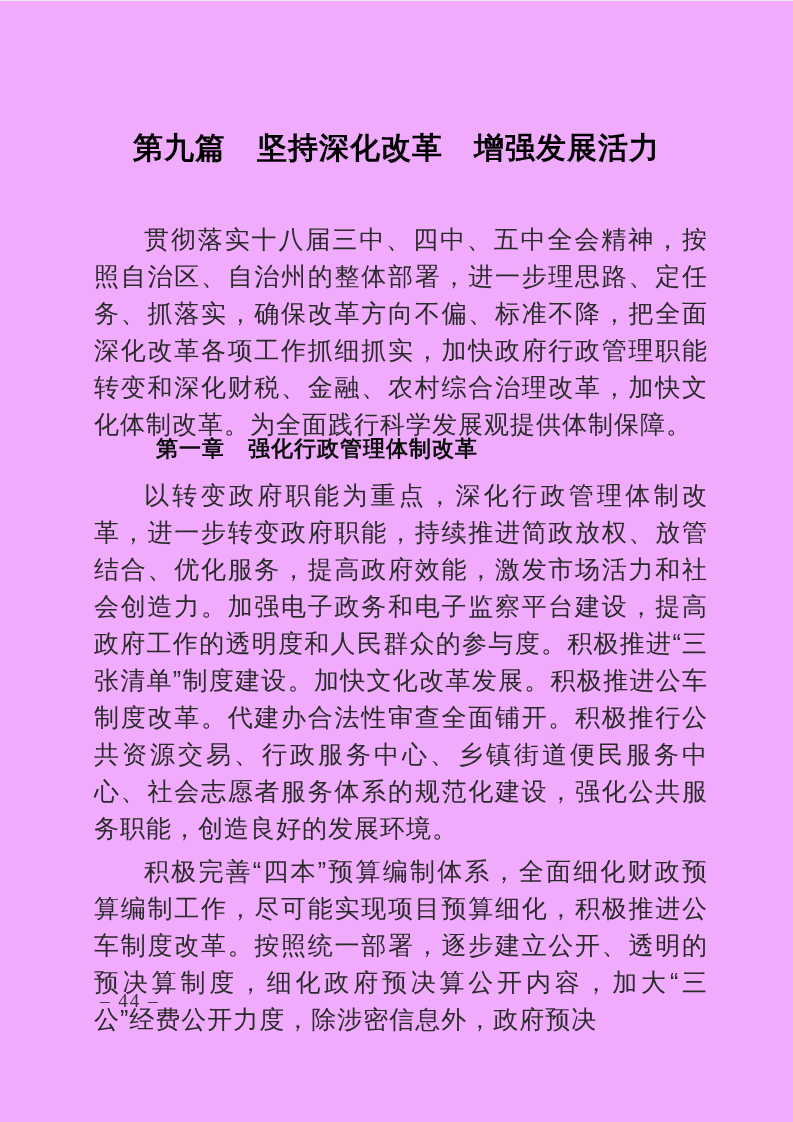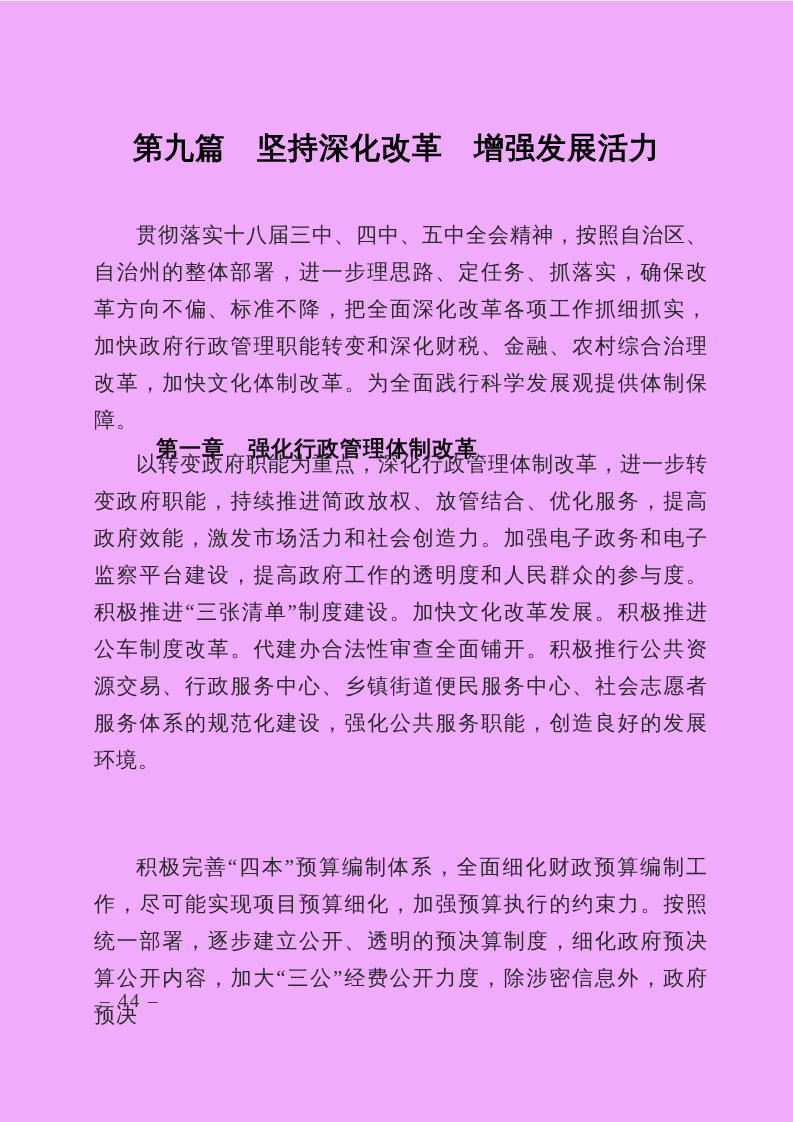--- a/index.html
+++ b/index.html
@@ -27,31 +27,31 @@
     font-weight: bold;
     color: #000000;
     letter-spacing: 1px;
     line-height: 42px;
     font-family: "Liberation Serif", "DejaVu Serif", serif;
   }
   .body-para {
     position: absolute;
     left: 94px;
     width: 614px;
-    font-size: 21px;
+    font-size: 25px;
     line-height: 37px;
     letter-spacing: 1px;
     color: #2a2a2a;
     text-align: justify;
     text-justify: inter-ideograph;
     text-indent: 2em;
-    font-family: Liberation Serif, serif;
+    font-family: Liberation Sans, sans-serif;
   }
   .intro-para   { top: 195px; }
-  .sec1-body    { top: 424px; }
+  .sec1-body    { top: 451px; }
   .sec2-body    { top: 827px; }
   .chapter-heading {
     position: absolute;
     left: 112px;
     width: 614px;
     font-size: 22px;
     font-weight: bold;
     color: #0d0d0d;
     letter-spacing: 1px;
     line-height: 30px;
@@ -78,17 +78,17 @@
 
   <h1 class="doc-title">第九篇　坚持深化改革　增强发展活力</h1>
 
   <p class="body-para intro-para">贯彻落实十八届三中、四中、五中全会精神，按照自治区、自治州的整体部署，进一步理思路、定任务、抓落实，确保改革方向不偏、标准不降，把全面深化改革各项工作抓细抓实，加快政府行政管理职能转变和深化财税、金融、农村综合治理改革，加快文化体制改革。为全面践行科学发展观提供体制保障。</p>
 
   <h2 class="chapter-heading sec1-heading">第一章　强化行政管理体制改革</h2>
 
   <p class="body-para sec1-body">以转变政府职能为重点，深化行政管理体制改革，进一步转变政府职能，持续推进简政放权、放管结合、优化服务，提高政府效能，激发市场活力和社会创造力。加强电子政务和电子监察平台建设，提高政府工作的透明度和人民群众的参与度。积极推进“三张清单”制度建设。加快文化改革发展。积极推进公车制度改革。代建办合法性审查全面铺开。积极推行公共资源交易、行政服务中心、乡镇街道便民服务中心、社会志愿者服务体系的规范化建设，强化公共服务职能，创造良好的发展环境。</p>
 
 
-  <p class="body-para sec2-body">积极完善“四本”预算编制体系，全面细化财政预算编制工作，尽可能实现项目预算细化，加强预算执行的约束力。按照统一部署，逐步建立公开、透明的预决算制度，细化政府预决算公开内容，加大“三公”经费公开力度，除涉密信息外，政府预决</p>
+  <p class="body-para sec2-body">积极完善“四本”预算编制体系，全面细化财政预算编制工作，尽可能实现项目预算细化，积极推进公车制度改革。按照统一部署，逐步建立公开、透明的预决算制度，细化政府预决算公开内容，加大“三公”经费公开力度，除涉密信息外，政府预决</p>
 
   <div class="page-footer">– 44 –</div>
 
 </div>
 
 </body></html>

